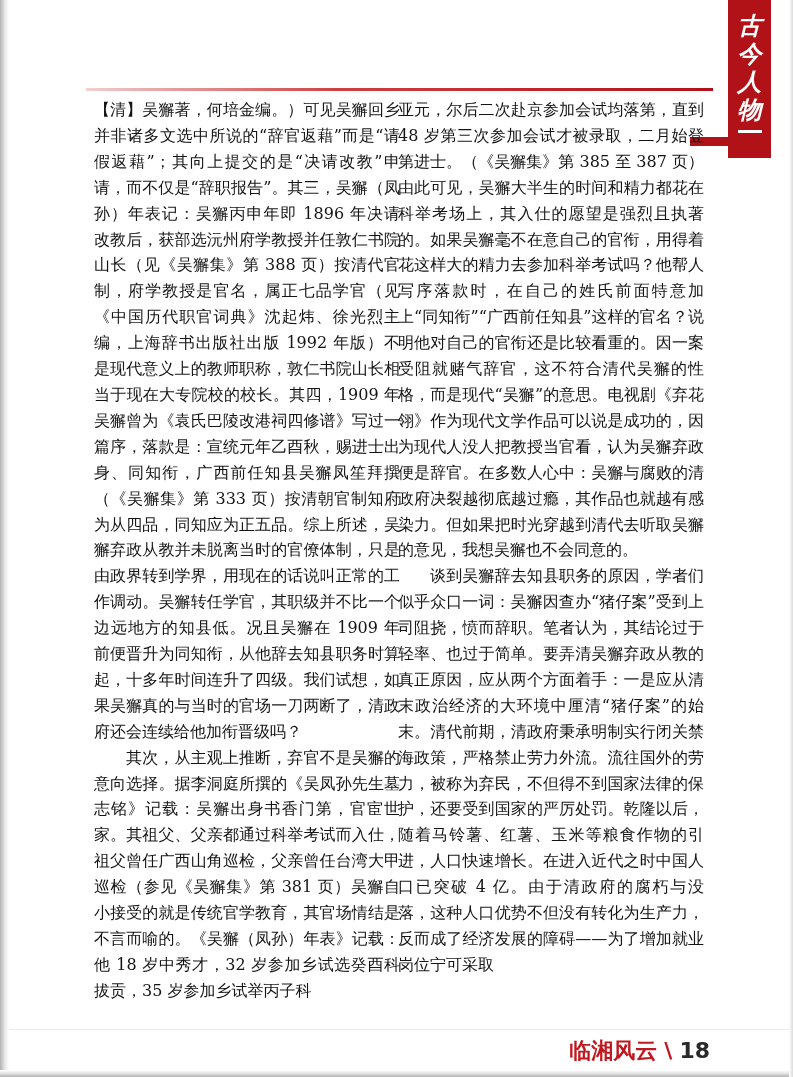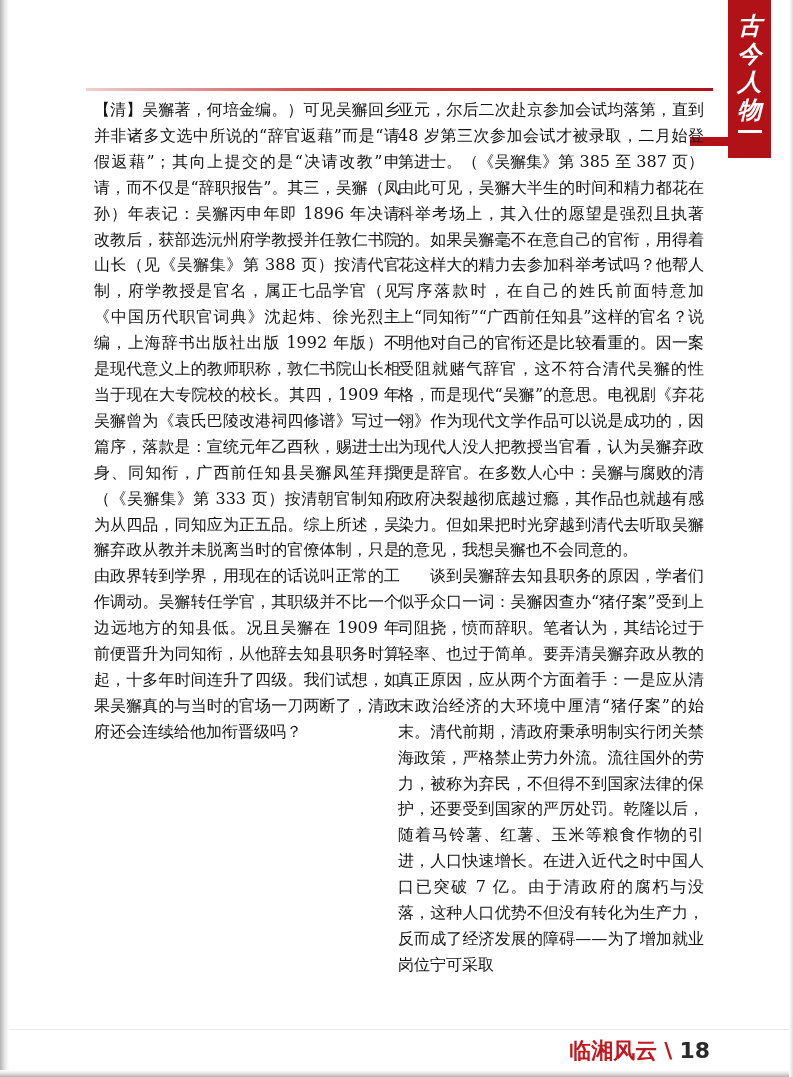--- a/index.html
+++ b/index.html
@@ -66,25 +66,26 @@
     <div class="banner-char">古</div>
     <div class="banner-char">今</div>
     <div class="banner-char">人</div>
     <div class="banner-char">物</div>
     <div class="banner-dash"></div>
   </div>
   <div class="banner-tail"></div>
 
   <div class="col col-left">
     <p>【清】吴獬著，何培金编。）可见吴獬回乡并非诸多文选中所说的“辞官返藉”而是“请假返藉”；其向上提交的是“决请改教”申请，而不仅是“辞职报告”。其三，吴獬（凤孙）年表记：吴獬丙申年即 1896 年决请改教后，获部选沅州府学教授并任敦仁书院山长（见《吴獬集》第 388 页）按清代官制，府学教授是官名，属正七品学官（见《中国历代职官词典》沈起炜、徐光烈主编，上海辞书出版社出版 1992 年版）不是现代意义上的教师职称，敦仁书院山长相当于现在大专院校的校长。其四，1909 年吴獬曾为《袁氏巴陵改港祠四修谱》写过一篇序，落款是：宣统元年乙酉秋，赐进士出身、同知衔，广西前任知县吴獬凤笙拜撰（《吴獬集》第 333 页）按清朝官制知府为从四品，同知应为正五品。综上所述，吴獬弃政从教并未脱离当时的官僚体制，只是由政界转到学界，用现在的话说叫正常的工作调动。吴獬转任学官，其职级并不比一个边远地方的知县低。况且吴獬在 1909 年前便晋升为同知衔，从他辞去知县职务时算起，十多年时间连升了四级。我们试想，如果吴獬真的与当时的官场一刀两断了，清政府还会连续给他加衔晋级吗？</p>
+    <p class="indent">其次，从主观上推断，弃官不是吴獬的意向选择。据李洞庭所撰的《吴凤孙先生墓志铭》记载：吴獬出身书香门第，官宦世家。其祖父、父亲都通过科举考试而入仕，祖父曾任广西山角巡检，父亲曾任台湾大甲巡检（参见《吴獬集》第 381 页）吴獬自小接受的就是传统官学教育，其官场情结是不言而喻的。《吴獬（凤孙）年表》记载：他 18 岁中秀才，32 岁参加乡试选癸酉科拔贡，35 岁参加乡试举丙子科</p>
   </div>
 
   <div class="col col-right">
     <p>亚元，尔后二次赴京参加会试均落第，直到 48 岁第三次参加会试才被录取，二月始登第进士。（《吴獬集》第 385 至 387 页）由此可见，吴獬大半生的时间和精力都花在科举考场上，其入仕的愿望是强烈且执著的。如果吴獬毫不在意自己的官衔，用得着花这样大的精力去参加科举考试吗？他帮人写序落款时，在自己的姓氏前面特意加上“同知衔”“广西前任知县”这样的官名？说明他对自己的官衔还是比较看重的。因一案受阻就赌气辞官，这不符合清代吴獬的性格，而是现代“吴獬”的意思。电视剧《弃花翎》作为现代文学作品可以说是成功的，因为现代人没人把教授当官看，认为吴獬弃政便是辞官。在多数人心中：吴獬与腐败的清政府决裂越彻底越过瘾，其作品也就越有感染力。但如果把时光穿越到清代去听取吴獬的意见，我想吴獬也不会同意的。</p>
-    <p class="indent">谈到吴獬辞去知县职务的原因，学者们似乎众口一词：吴獬因查办“猪仔案”受到上司阻挠，愤而辞职。笔者认为，其结论过于轻率、也过于简单。要弄清吴獬弃政从教的真正原因，应从两个方面着手：一是应从清末政治经济的大环境中厘清“猪仔案”的始末。清代前期，清政府秉承明制实行闭关禁海政策，严格禁止劳力外流。流往国外的劳力，被称为弃民，不但得不到国家法律的保护，还要受到国家的严厉处罚。乾隆以后，随着马铃薯、红薯、玉米等粮食作物的引进，人口快速增长。在进入近代之时中国人口已突破 7 亿。由于清政府的腐朽与没落，这种人口优势不但没有转化为生产力，反而成了经济发展的障碍——为了增加就业岗位宁可采取</p>
+    <p class="indent">谈到吴獬辞去知县职务的原因，学者们似乎众口一词：吴獬因查办“猪仔案”受到上司阻挠，愤而辞职。笔者认为，其结论过于轻率、也过于简单。要弄清吴獬弃政从教的真正原因，应从两个方面着手：一是应从清末政治经济的大环境中厘清“猪仔案”的始末。清代前期，清政府秉承明制实行闭关禁海政策，严格禁止劳力外流。流往国外的劳力，被称为弃民，不但得不到国家法律的保护，还要受到国家的严厉处罚。乾隆以后，随着马铃薯、红薯、玉米等粮食作物的引进，人口快速增长。在进入近代之时中国人口已突破 4 亿。由于清政府的腐朽与没落，这种人口优势不但没有转化为生产力，反而成了经济发展的障碍——为了增加就业岗位宁可采取</p>
   </div>
 
   <div class="footer-rule"></div>
   <div class="footer">
     <span class="mag">临湘风云</span><span class="sep">\</span><span class="num">18</span>
   </div>
 
   <div class="edge-left"></div>
   <div class="edge-bottom"></div>
   <div class="edge-right"></div>

